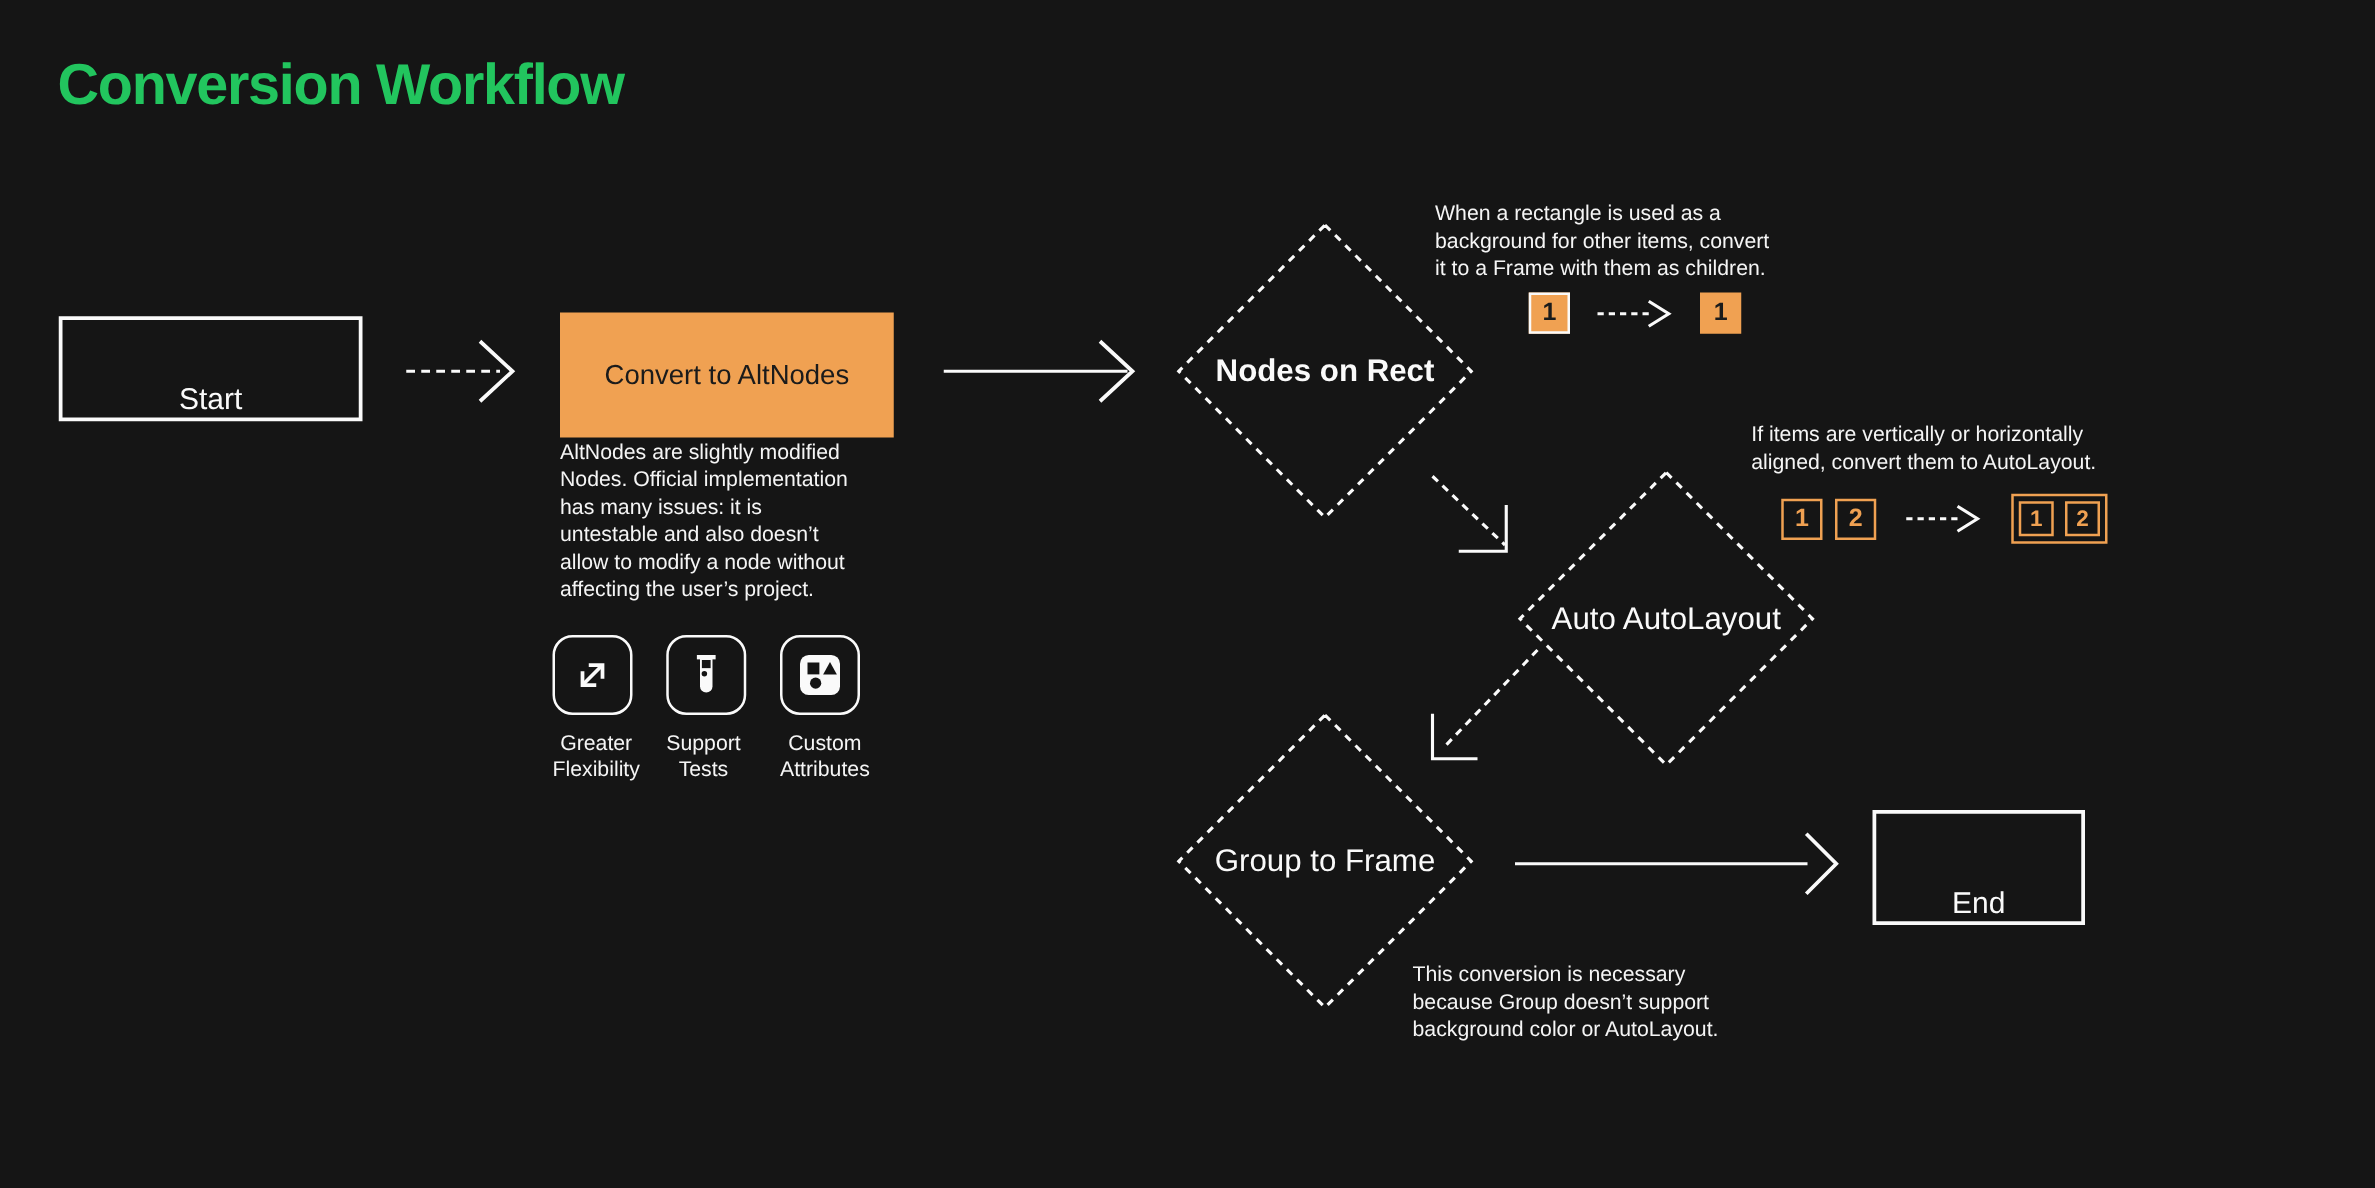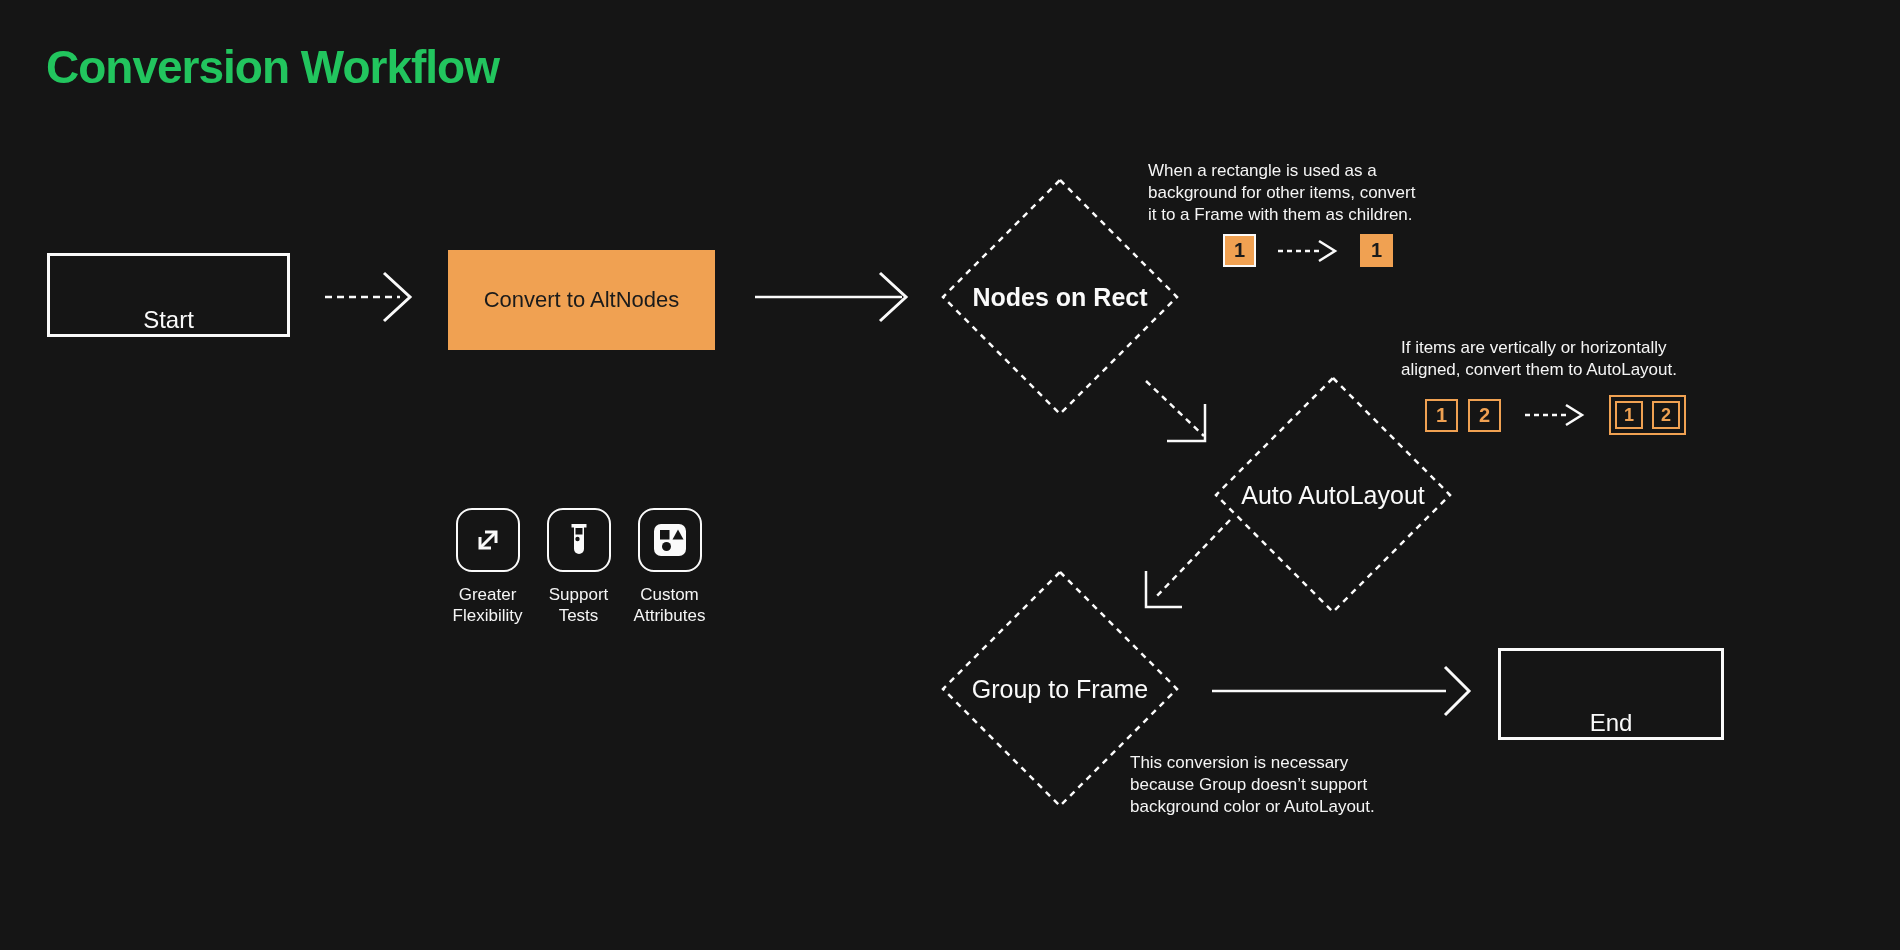--- a/index.html
+++ b/index.html
@@ -18,34 +18,34 @@
   .title{
     position:absolute;left:46px;top:40px;
     font-size:46px;font-weight:bold;letter-spacing:-1px;color:#22c55e;
   }
   .node{
     position:absolute;display:flex;align-items:center;justify-content:center;
     font-size:24px;color:#FAFAFA;
   }
   .node.outlined{border:3px solid #FAFAFA;align-items:flex-end;}
   #start-node{left:47px;top:253px;width:243px;height:84px;}
-  #end-node{left:1498px;top:648px;width:226px;height:92px;}
+  #end-node{left:1498px;top:648px;width:170px;height:92px;}
   #convert-node{
     left:448px;top:250px;width:267px;height:100px;
     background:var(--orange);color:var(--dark);font-size:22px;
   }
   .pre{white-space:pre-line;}
   .body-text{font-size:17px;line-height:22px;color:var(--ink);}
   #convert-description{position:absolute;left:448px;top:351px;width:250px;}
   #note-rect{position:absolute;left:1148px;top:160px;}
   #note-auto{position:absolute;left:1401px;top:337px;}
-  #note-group{position:absolute;left:1130px;top:752px;}
+  #note-group{position:absolute;left:1130px;top:769px;}
 
   .features{position:absolute;left:442px;top:508px;display:flex;}
-  .feature{width:91px;display:flex;flex-direction:column;align-items:center;}
+  .feature{width:91px;display:flex;flex-direction:column;align-items:flex-start;}
   .feature-icon-box{
     width:64px;height:64px;border:2.5px solid #FAFAFA;border-radius:16px;
     display:flex;align-items:center;justify-content:center;
   }
   .feature-label{margin-top:12px;font-size:17px;line-height:21px;text-align:center;}
 
   .diamond{position:absolute;width:240px;height:240px;}
   .diamond svg{position:absolute;left:0;top:0;}
   .diamond .dlabel{
     position:absolute;left:0;top:0;width:100%;height:100%;
@@ -92,20 +92,26 @@
 
   <svg class="arrow" id="arrow-start-convert" width="95" height="58">
     <path d="M3 29 H78" stroke="#FAFAFA" stroke-width="2.5" stroke-dasharray="7 5" fill="none"></path>
     <path d="M62 5 L88 29 L62 53" stroke="#FAFAFA" stroke-width="3" fill="none"></path>
   </svg>
 
   <div class="node" id="convert-node">
     <span>Convert to AltNodes</span>
   </div>
 
+  <div class="body-text pre" id="convert-description">AltNodes are slightly modified
+Nodes. Official implementation
+has many issues: it is
+untestable and also doesn’t
+allow to modify a node without
+affecting the user’s project.</div>
 
   <div class="features">
     <div class="feature">
       <div class="feature-icon-box">
         <svg width="34" height="34" viewBox="0 0 34 34">
           <g stroke="#FAFAFA" stroke-width="3" fill="none">
             <path d="M10 24 L24 10"></path>
             <path d="M14 9 H25 V20"></path>
             <path d="M20 25 H9 V14"></path>
           </g>

